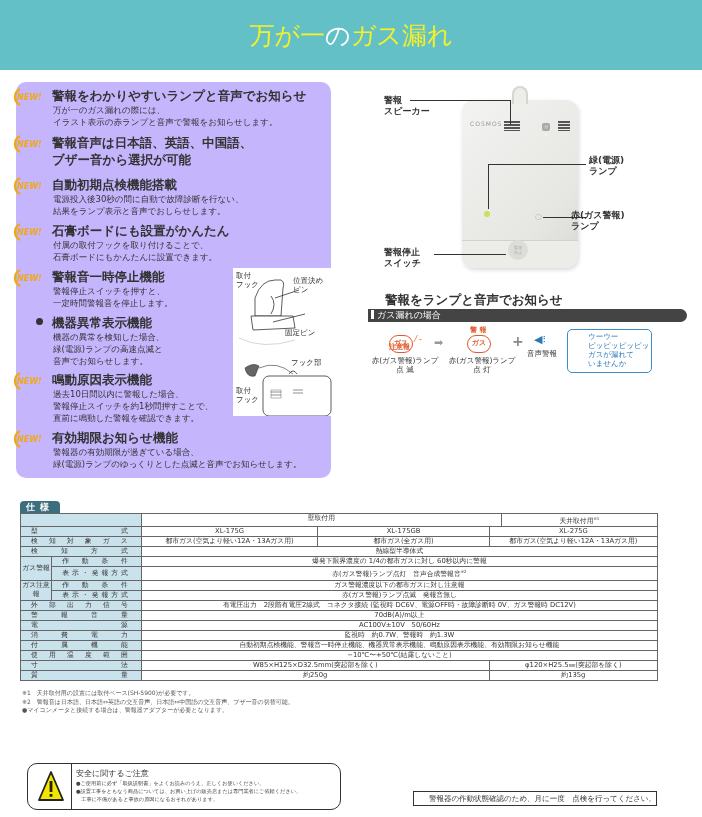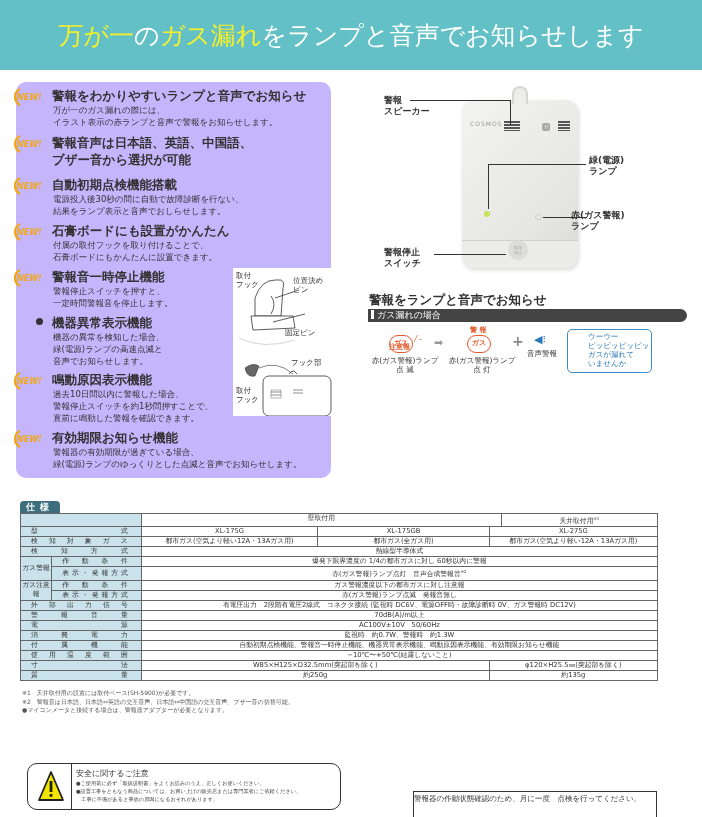--- a/index.html
+++ b/index.html
@@ -19,21 +19,21 @@
   .device .tab { position: absolute; left: 50px; top: -14px; width: 16px; height: 18px; border: 2px solid #d6d6d2; border-bottom: none; border-radius: 8px 8px 0 0; background: #ededea; }
   .device .logo { position: absolute; left: 8px; top: 20px; font-size: 6px; color: #999; letter-spacing: 1px; }
   .device .grille { position: absolute; width: 16px; height: 10px; background: repeating-linear-gradient(#555 0 1.5px, transparent 1.5px 3px); }
   .device .gasbadge { position: absolute; left: 80px; top: 23px; width: 8px; height: 8px; background: #aaa; border-radius: 2px; color: #fff; font-size: 4px; text-align: center; line-height: 8px; }
   .device .lower { position: absolute; left: 0; bottom: 0; width: 116px; height: 28px; border-top: 1px solid #d0d0cc; border-radius: 0 0 12px 12px; background: #ecece8; }
   .device .stopbtn { position: absolute; left: 46px; top: 140px; width: 20px; height: 20px; border-radius: 50%; background: #dcdcd8; color: #aaa; font-size: 4px; line-height: 5px; text-align: center; padding-top: 5px; }
   .device .green { position: absolute; left: 22px; top: 111px; width: 6px; height: 6px; border-radius: 50%; background: #c6e35a; }
   .device .red { position: absolute; left: 73px; top: 114px; width: 7px; height: 6px; border-radius: 3px; border: 1px solid #ccc; }
   .callout { position: absolute; font-size: 9px; font-weight: bold; color: #333; line-height: 11px; white-space: nowrap; }
   .line { position: absolute; background: #333; }
-  .notify-title { position: absolute; left: 369px; top: 292px; font-size: 12.5px; font-weight: bold; color: #333; }
+  .notify-title { position: absolute; left: 385px; top: 292px; font-size: 12.5px; font-weight: bold; color: #333; }
   .notify-bar { position: absolute; left: 368px; top: 309px; width: 319px; height: 13px; background: #444; border-radius: 0 7px 7px 0; color: #fff; font-size: 9px; line-height: 13px; padding-left: 3px; }
   .notify-bar .mark { display: inline-block; width: 3px; height: 9px; background: #fff; vertical-align: -1px; margin-right: 3px; }
   .gas-icon { position: absolute; width: 24px; height: 18px; border: 1.5px solid #e05a2a; border-radius: 12px; color: #e05a2a; font-size: 7px; text-align: center; line-height: 15px; font-weight: bold; }
   .small-lbl { position: absolute; font-size: 7px; color: #e05a2a; font-weight: bold; white-space: nowrap; }
   .cap { position: absolute; font-size: 7.5px; color: #333; text-align: center; line-height: 9px; white-space: nowrap; }
   .arrow { position: absolute; color: #999; font-size: 11px; }
   .plus { position: absolute; color: #888; font-size: 14px; font-weight: bold; }
   .speech { position: absolute; left: 567px; top: 329px; width: 85px; height: 44px; border: 1px solid #3e8cc4; border-radius: 5px; color: #2a78b8; font-size: 7.5px; line-height: 9px; padding: 2px 0 0 20px; }
   .speaker-icon { position: absolute; left: 534px; top: 333px; color: #2a78b8; font-size: 11px; }
   .spec-head { position: absolute; left: 20px; top: 501px; width: 40px; height: 13px; background: #3d6e7e; color: #fff; font-size: 9px; font-weight: bold; line-height: 13px; padding-left: 6px; letter-spacing: 5px; border-radius: 4px 4px 0 0; }
@@ -41,30 +41,29 @@
   table.spec td { border: 1px solid #666; height: 10px; padding: 0 2px; line-height: 9px; white-space: nowrap; }
   table.spec td.h { background: #c9e2ec; letter-spacing: 3px; text-align: justify; text-align-last: justify; padding: 0 10px; }
   table.spec td.hs { background: #c9e2ec; text-align: center; line-height: 9px; padding: 0 1px; }
   table.spec td.c { text-align: center; }
   .notes { position: absolute; left: 22px; top: 689px; font-size: 6px; color: #555; line-height: 8.5px; white-space: nowrap; }
   .safety { position: absolute; left: 27px; top: 763px; width: 314px; height: 47px; border: 1.5px solid #333; border-radius: 10px; }
   .safety .tri { position: absolute; left: 10px; top: 6px; }
   .safety .divider { position: absolute; left: 43px; top: 0; width: 1px; height: 45px; background: #333; }
   .safety .stitle { position: absolute; left: 48px; top: 4px; font-size: 8px; color: #333; }
   .safety .sline { position: absolute; left: 48px; font-size: 5.2px; color: #444; white-space: nowrap; line-height: 7px; }
-  .inspect { position: absolute; left: 413px; top: 791px; width: 244px; height: 27px; border: 1px solid #333; font-size: 7.5px; line-height: 13px; text-align: left; color: #333; white-space: nowrap; }
+  .inspect { position: absolute; left: 413px; top: 791px; width: 244px; height: 15px; border: 1px solid #333; font-size: 7.5px; line-height: 13px; text-align: right; color: #333; white-space: nowrap; }
 </style>
 </head>
 <body>
 
 <div class="banner">
   <span class="hl">万が一</span>
     <span>の</span>
     <span class="hl">ガス漏れ</span>
-    <span>をランプと音声でお知らせします</span>
 </div>
 
 <div class="features">
 
   <div class="feat" style="top:6px;">
     <span class="badge"><svg viewBox="0 0 40 20">
           <path d="M10 2 A9 9 0 0 0 10 18" fill="none" stroke="#f0a818" stroke-width="2.5"></path>
           <text x="7" y="13" font-size="8" font-style="italic" font-weight="bold" fill="#f0a818" font-family="DejaVu Sans, sans-serif">NEW!</text>
         </svg></span>
     <div class="title">警報をわかりやすいランプと音声でお知らせ</div>

